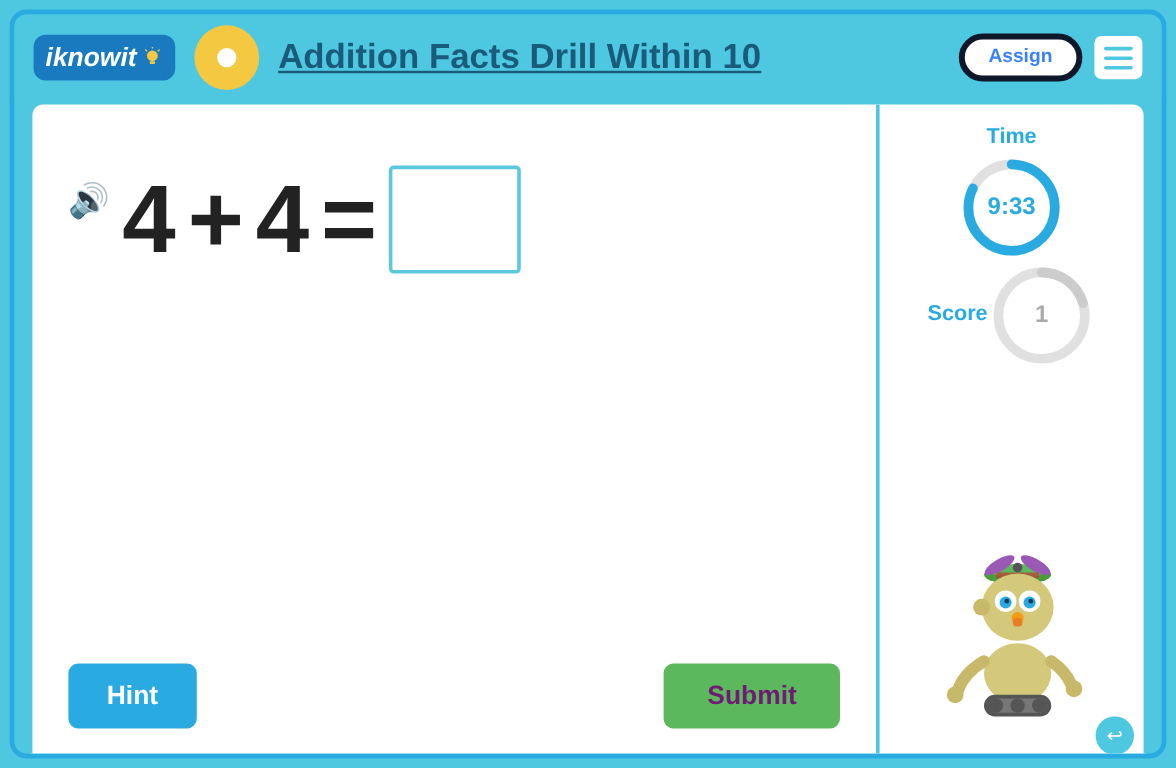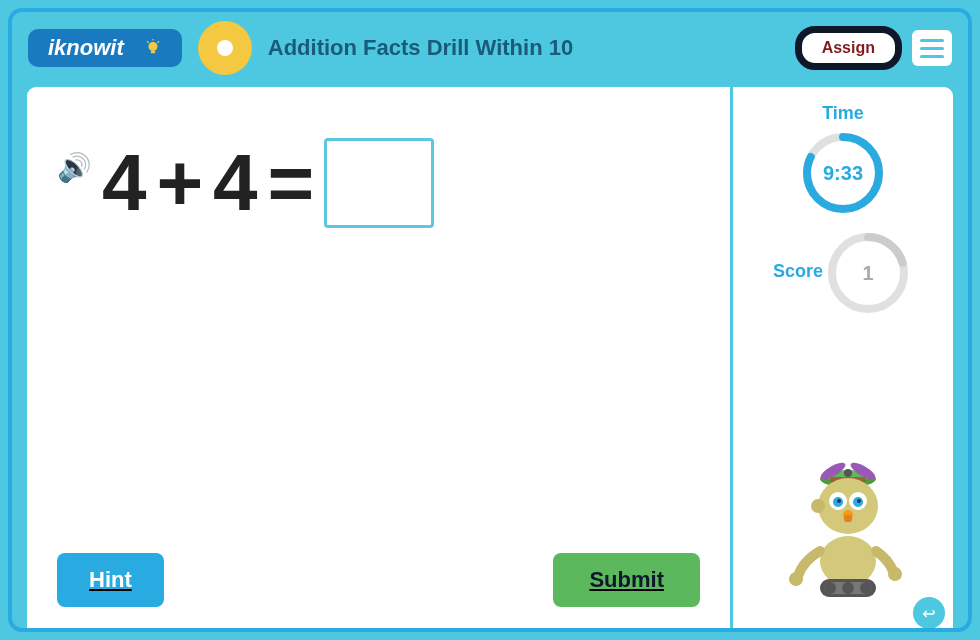--- a/index.html
+++ b/index.html
@@ -17,24 +17,24 @@
       height: 72px;
       display: flex;
       align-items: center;
       padding: 0 16px;
       gap: 16px;
     }
 
     .logo-box {
       background: #1a7abf;
       border-radius: 10px;
-      padding: 6px 20px;
-      display: flex;
-      align-items: center;
-      gap: 20px;
+      padding: 6px 10px;
+      display: flex;
+      align-items: center;
+      gap: 4px;
     }
     .logo-text {
       color: white;
       font-size: 22px;
       font-weight: bold;
       font-style: italic;
     }
     .logo-bulb {
       width: 18px;
       height: 18px;
@@ -52,35 +52,36 @@
     }
     .title-circle-inner {
       width: 16px;
       height: 16px;
       background: white;
       border-radius: 50%;
     }
 
     .lesson-title {
       color: #1a5a7a;
-      font-size: 22px;
+      font-size: 29px;
       font-weight: bold;
       flex: 1;
+      text-decoration: underline;
     }
 
     .header-right {
       display: flex;
       align-items: center;
       gap: 10px;
     }
 
     .assign-btn {
       background: white;
-      color: #7f1d1d;
-      border: 7px solid #0f172a;
+      color: #3b82f6;
+      border: 5px solid #0f172a;
       border-radius: 20px;
       padding: 6px 20px;
       font-size: 16px;
       font-weight: bold;
       cursor: pointer;
     }
 
     .menu-btn {
       background: white;
       border: none;
@@ -162,53 +163,51 @@
       justify-content: center;
       font-size: 60px;
       color: #222;
     }
 
     .bottom-buttons {
       display: flex;
       justify-content: space-between;
       align-items: flex-end;
       padding-bottom: 10px;
-      text-decoration: underline;
     }
 
     .hint-btn {
       background: #29abe2;
       color: white;
       border: none;
       border-radius: 8px;
       padding: 14px 32px;
       font-size: 22px;
       font-weight: bold;
       cursor: pointer;
     }
 
     .submit-btn {
       background: #5cb85c;
-      color: #0f172a;
+      color: #701a75;
       border: none;
       border-radius: 8px;
       padding: 14px 36px;
       font-size: 22px;
       font-weight: bold;
       cursor: pointer;
     }
 
     
     .right-panel {
       width: 220px;
       display: flex;
       flex-direction: column;
       align-items: center;
       padding: 16px 10px;
-      gap: 10px;
     }
 
     .panel-label {
       color: #29abe2;
       font-size: 18px;
       font-weight: bold;
       margin-bottom: 4px;
     }
 
     

